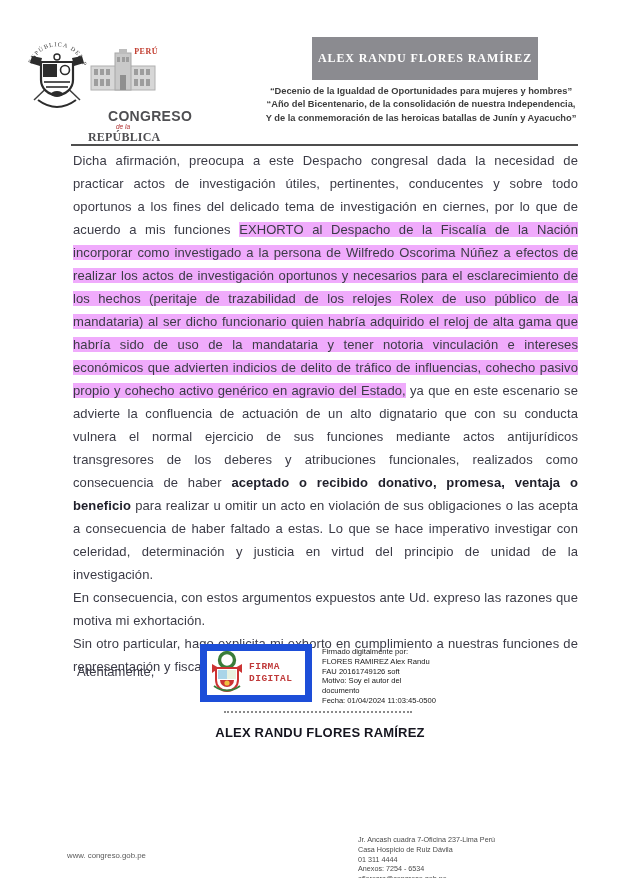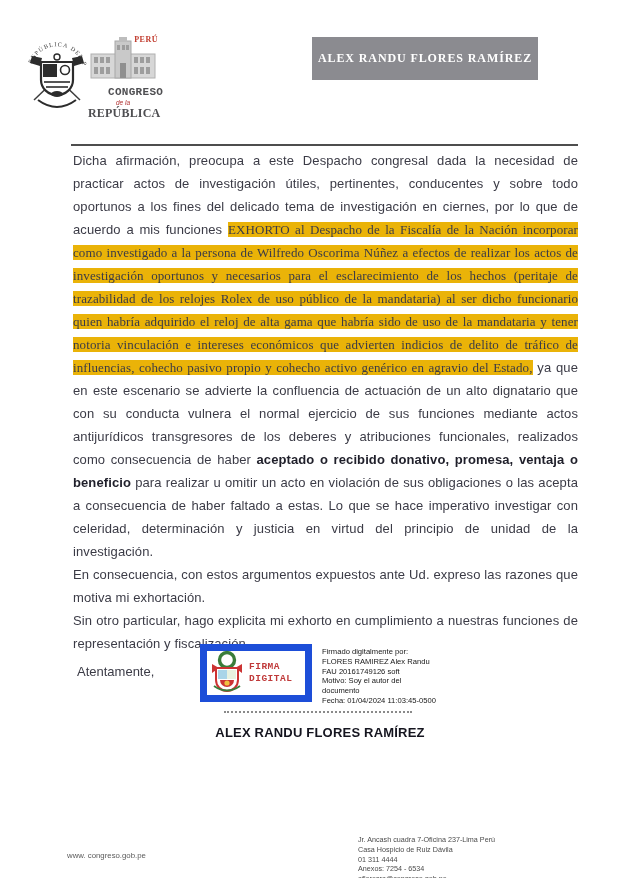--- a/index.html
+++ b/index.html
@@ -5,23 +5,23 @@
   html,body { margin:0; padding:0; background:#e8e8e8; }
   .page {
     position:relative; width:620px; height:878px; margin:0 auto;
     background:#ffffff; overflow:hidden;
     font-family:"Liberation Sans", sans-serif; color:#3b3b46;
   }
 
   
   .coat-svg { position:absolute; left:24px; top:26px; width:66px; height:92px; }
   .logo-right { position:absolute; left:88px; top:32px; width:70px; text-align:center; }
-  .building-wrap { position:relative; width:66px; height:46px; margin:4px auto; }
+  .building-wrap { position:relative; width:66px; height:46px; margin:16px auto; }
   .peru-label { position:absolute; right:-2px; top:-1px; color:#c0392b; font-family:"Liberation Serif", serif; font-weight:bold; font-size:8px; letter-spacing:0.5px; }
-  .congreso-word { font-family:Liberation Mono, monospace; font-weight:bold; font-size:11px; color:#4f4f52; letter-spacing:0.3px; line-height:13px;margin-left:20px; }
+  .congreso-word { font-family:Liberation Sans, sans-serif; font-weight:bold; font-size:14px; color:#4f4f52; letter-spacing:0.3px; line-height:13px;margin-left:20px; }
   .dela-word { color:#b03030; font-style:italic; font-size:6.5px; line-height:8px; }
   .republica-word { font-family:"Liberation Serif", serif; font-weight:bold; font-size:12px; color:#4f4f52; letter-spacing:0.2px; line-height:13px;text-align:right; }
 
   .name-plate {
     position:absolute; left:312px; top:37px; width:226px; height:43px;
     background:#8b8b90; display:flex; align-items:center; justify-content:center;
   }
   .name-plate span {
     color:#ffffff; font-family:"Liberation Serif", serif; font-weight:bold;
     font-size:12px; letter-spacing:0.9px;
@@ -31,21 +31,21 @@
     font-weight:bold; font-size:9.3px; line-height:13.4px; color:#3d3d3d;
   }
 
   
   .rule-top { position:absolute; left:71px; top:144px; width:507px; height:2px; background:#4e4e4e; }
   .body-text {
     position:absolute; left:73px; top:149px; width:505px;
     font-size:13px; line-height:23px; text-align:justify; letter-spacing:0.1px;
   }
   .quote-block { margin-left:42px; }
-  .hl { background:#eab308;font-family:Liberation Serif, serif; }
+  .hl { background:#f0abfc; }
   .bold-seg { font-weight:bold; color:#1f1f2a; }
   .closing { position:absolute; left:77px; top:664px; font-size:13px; }
 
   
   .stamp {
     position:absolute; left:200px; top:644px; width:112px; height:58px;
     border:7px solid #1d4ed8; background:#fff; box-sizing:border-box;
     display:flex; align-items:center; gap:5px; padding:2px 3px;
   }
   .stamp-coat { width:34px; height:46px; flex:0 0 auto; }
@@ -125,20 +125,25 @@
     </div>
     <div class="congreso-word">CONGRESO</div>
     <div class="dela-word">de la</div>
     <div class="republica-word">REPÚBLICA</div>
   </div>
 
   <div class="name-plate">
     <span>ALEX RANDU FLORES RAMÍREZ</span>
   </div>
 
+  <div class="motto">
+    <div>“Decenio de la Igualdad de Oportunidades para mujeres y hombres”</div>
+    <div>“Año del Bicentenario, de la consolidación de nuestra Independencia,</div>
+    <div>Y de la conmemoración de las heroicas batallas de Junín y Ayacucho”</div>
+  </div>
 
   <div class="rule-top"></div>
 
   <div class="body-text">
     <div><span>Dicha afirmación, preocupa a este Despacho congresal dada la necesidad de practicar actos de investigación útiles, pertinentes, conducentes y sobre todo oportunos a los fines del delicado tema de investigación en ciernes, por lo que de acuerdo a mis funciones </span><span class="hl">EXHORTO al Despacho de la Fiscalía de la Nación incorporar como investigado a la persona de Wilfredo Oscorima Núñez a efectos de realizar los actos de investigación oportunos y necesarios para el esclarecimiento de los hechos (peritaje de trazabilidad de los relojes Rolex de uso público de la mandataria) al ser dicho funcionario quien habría adquirido el reloj de alta gama que habría sido de uso de la mandataria y tener notoria vinculación e intereses económicos que advierten indicios de delito de tráfico de influencias, cohecho pasivo propio y cohecho activo genérico en agravio del Estado,</span><span> ya que en este escenario se advierte la confluencia de actuación de un alto dignatario que con su conducta vulnera el normal ejercicio de sus funciones mediante actos antijurídicos transgresores de los deberes y atribuciones funcionales, realizados como consecuencia de haber </span><span class="bold-seg">aceptado o recibido donativo, promesa, ventaja o beneficio</span><span> para realizar u omitir un acto en violación de sus obligaciones o las acepta a consecuencia de haber faltado a estas. Lo que se hace imperativo investigar con celeridad, determinación y justicia en virtud del principio de unidad de la investigación.</span></div>
     <div>En consecuencia, con estos argumentos expuestos ante Ud. expreso las razones que motiva mi exhortación.</div>
     <div>Sin otro particular, hago explicita mi exhorto en cumplimiento a nuestras funciones de representación y fiscalización.</div>
   </div>
 
   <div class="closing">Atentamente,</div>

